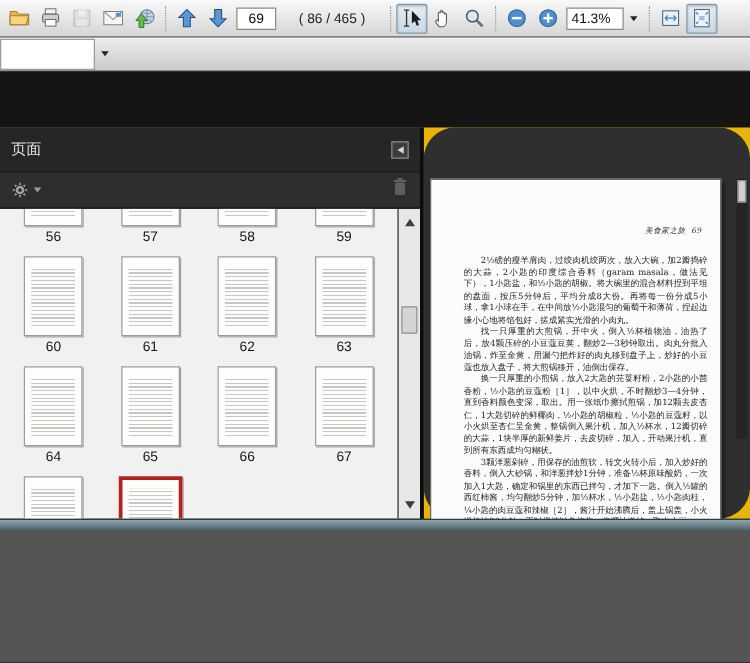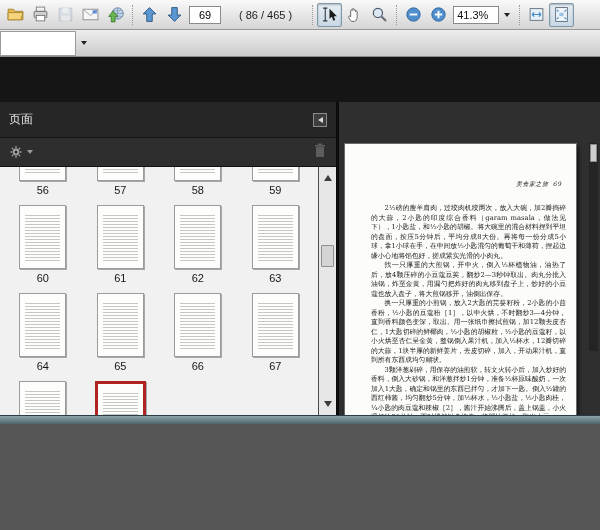--- a/index.html
+++ b/index.html
@@ -63,21 +63,21 @@
 
   .thumb-scrollbar { width:18px; background:#e7e7e7; border-left:1px solid #4a4a4a; position:relative; }
   .scroll-arrow-up, .scroll-arrow-down { position:absolute; left:5px; width:0; height:0;
       border-left:4px solid transparent; border-right:4px solid transparent; }
   .scroll-arrow-up { top:8px; border-bottom:6px solid #3c3c3c; }
   .scroll-arrow-down { bottom:8px; border-top:6px solid #3c3c3c; }
   .scroll-thumb { position:absolute; left:2px; top:78px; width:13px; height:22px; background:#d4d4d4;
                   border:1px solid #8f8f8f; border-radius:1px; }
 
   
-  .mainview { flex:1; position:relative; background:#2f2f2f; }
+  .mainview { flex:1; position:relative; background:#2f2f2f;border-radius:25px; }
   .doc-page { position:absolute; left:5px; top:41px; width:233px; height:364px; background:#fcfcfa;
               border:1px solid #6a6a6a; box-shadow:2px 3px 3px rgba(0,0,0,.55); overflow:hidden; }
   .doc-header { text-align:right; font-style:italic; font-size:6px; color:#2a2a2a; margin:36px 14px 0 0;
                 font-family:"DejaVu Serif", serif; letter-spacing:.5px; }
   .doc-body { margin:15px 10px 0 26px; }
   .doc-body p { font-size:6.8px; line-height:9.5px; color:#1c1c1c; text-align:justify; text-indent:2em;
                 font-family:"DejaVu Serif", serif; }
   .doc-footnotes { margin:7px 12px 0 20px; }
   .foot-sep { width:52px; border-top:1px solid #3c3c3c; margin-bottom:4px; }
   .doc-footnotes p { font-size:5.6px; line-height:8px; color:#2e2e2e; font-family:"DejaVu Serif", serif; }

